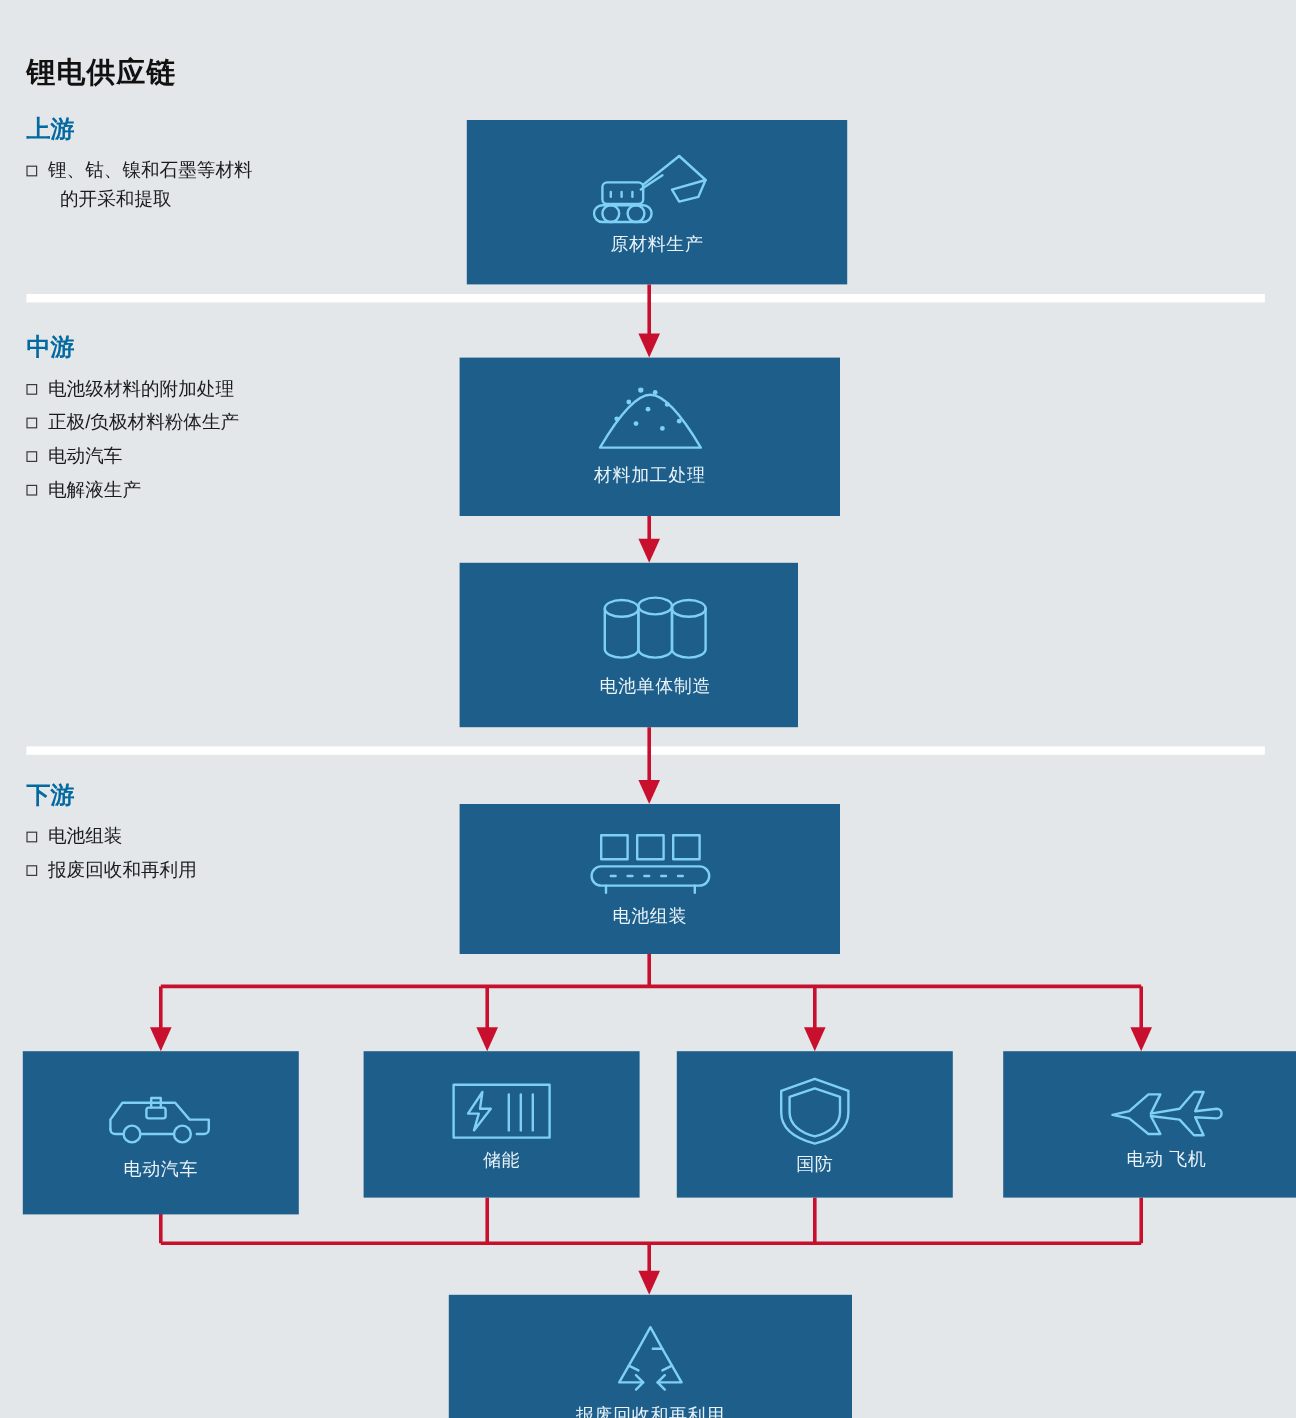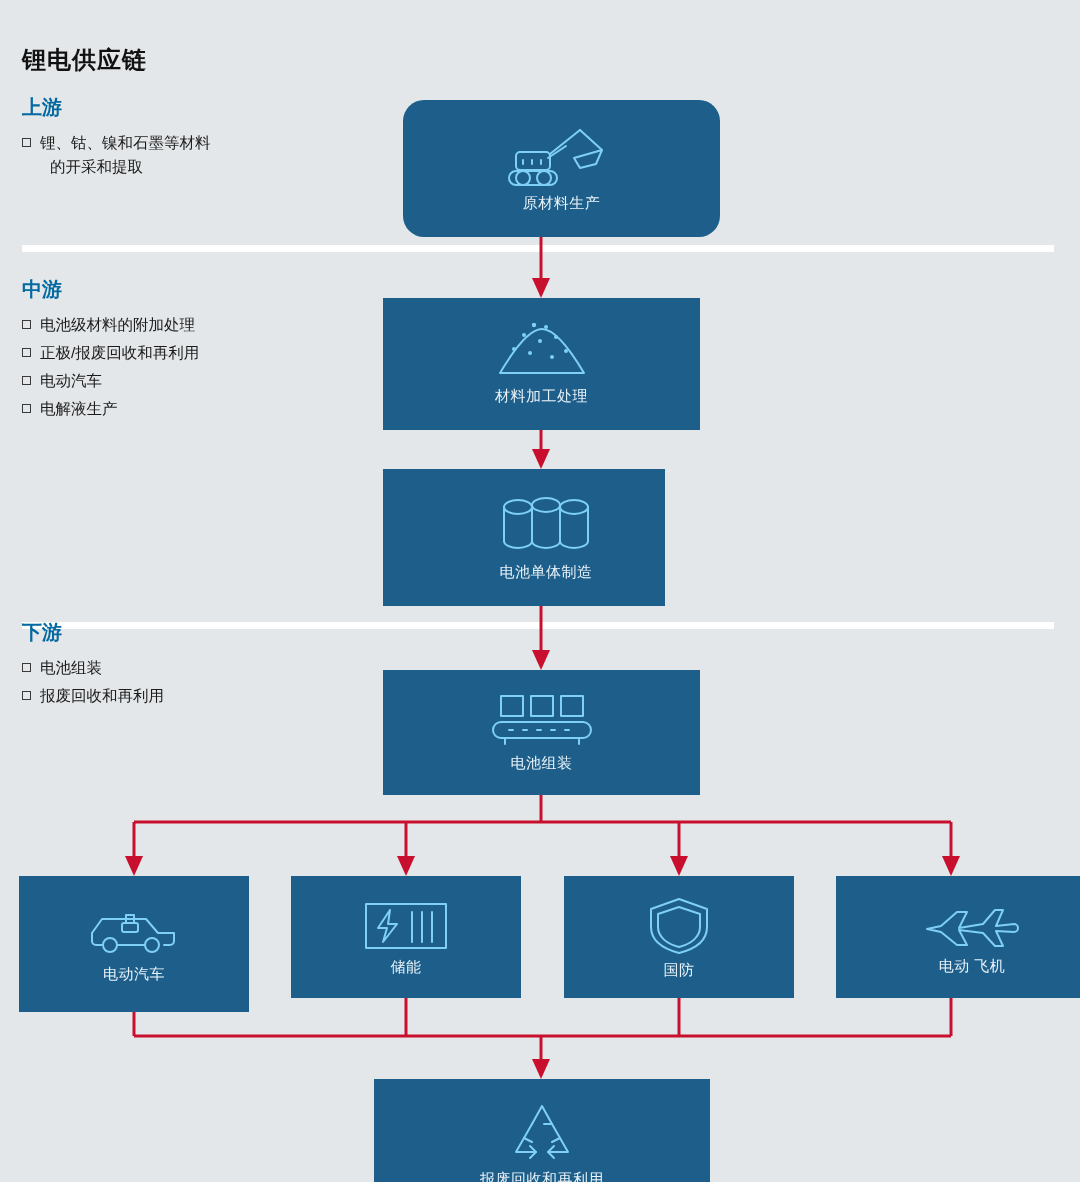--- a/index.html
+++ b/index.html
@@ -63,21 +63,21 @@
     border: 1px solid #3a3a3a;
     background: transparent;
   }
   .bullet .cont {
     display: block;
     padding-left: 10px;
   }
 
   #sec-up { top: 58px; }
   #sec-mid { top: 240px; }
-  #sec-down { top: 583px; }
+  #sec-down { top: 613px; }
 
   
   .divider {
     position: absolute;
     left: 22px;
     width: 1032px;
     height: 7px;
     background: #ffffff;
   }
   #div1 { top: 209px; }
@@ -108,28 +108,28 @@
   .box svg {
     display: block;
     stroke: #7fd0f5;
     fill: none;
     stroke-width: 2;
     stroke-linecap: round;
     stroke-linejoin: round;
   }
 
   
-  #box-raw    { left: 403px; top: 64px;  width: 317px; height: 137px; border-radius: 21px; }
+  #box-raw    { left: 389px; top: 64px;  width: 317px; height: 137px; }
   #box-proc   { left: 383px; top: 262px; width: 317px; height: 132px; }
   #box-cell   { left: 383px; top: 433px; width: 282px; height: 137px; padding-left: 44px; }
   #box-pack   { left: 383px; top: 634px; width: 317px; height: 125px; }
 
   
   #box-ev     { left: 19px;  top: 840px; width: 230px; height: 136px; }
-  #box-ess    { left: 291px; top: 840px; width: 230px; height: 122px; }
+  #box-ess    { left: 303px; top: 840px; width: 230px; height: 122px; }
   #box-def    { left: 564px; top: 840px; width: 230px; height: 122px; align-items: center; }
   #box-air    { left: 836px; top: 840px; width: 272px; height: 122px; }
 
   
   #box-rec    { left: 374px; top: 1043px; width: 336px; height: 130px; }
 
   
   .arrow-layer {
     position: absolute;
     left: 0;
@@ -161,21 +161,21 @@
     <div class="section-title">上游</div>
     <div class="bullet">
       <span>锂、钴、镍和石墨等材料</span>
       <span class="cont">的开采和提取</span>
     </div>
   </div>
 
   <div class="section" id="sec-mid">
     <div class="section-title">中游</div>
     <div class="bullet">电池级材料的附加处理</div>
-    <div class="bullet">正极/报废回收和再利用</div>
+    <div class="bullet">正极/负极材料粉体生产</div>
     <div class="bullet">电动汽车</div>
     <div class="bullet">电解液生产</div>
   </div>
 
   <div class="section" id="sec-down">
     <div class="section-title">下游</div>
     <div class="bullet">电池组装</div>
     <div class="bullet">报废回收和再利用</div>
   </div>
 

